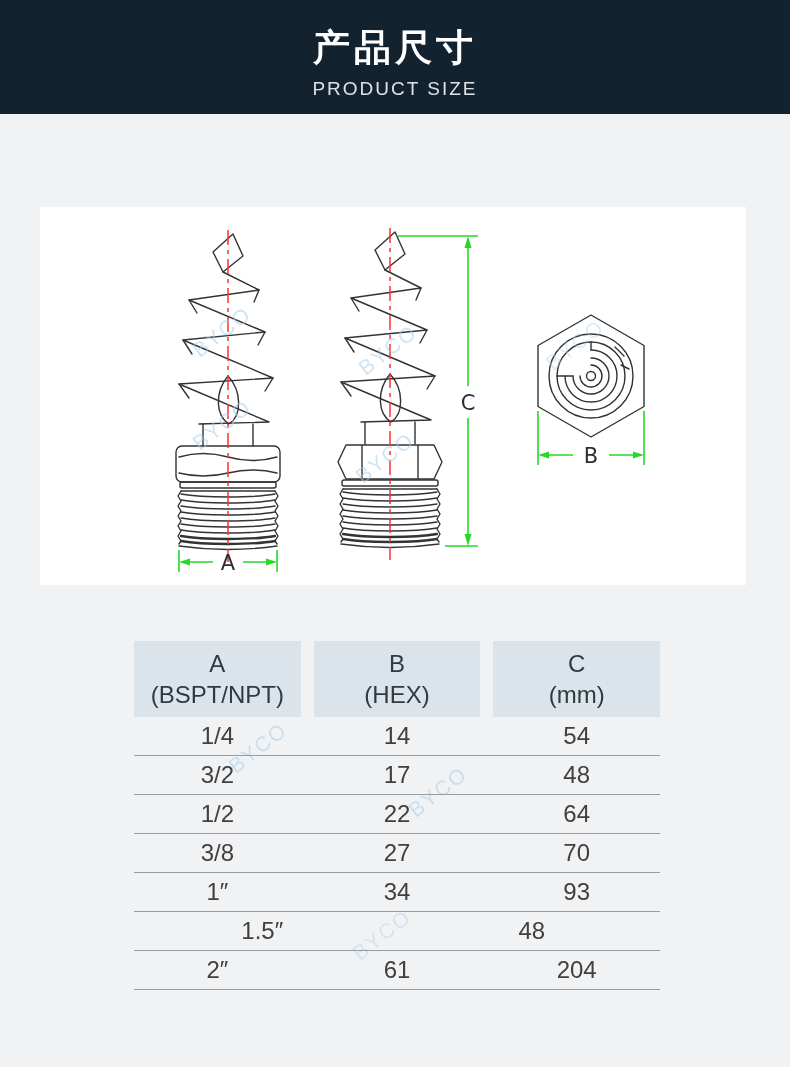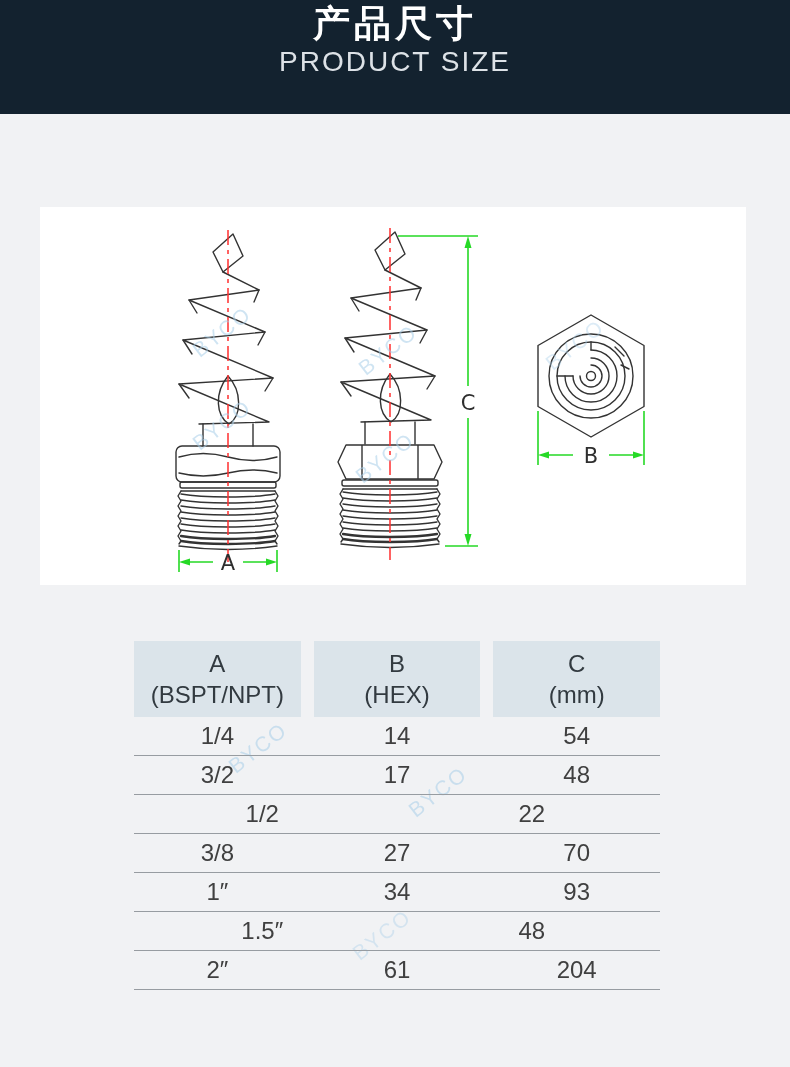--- a/index.html
+++ b/index.html
@@ -10,24 +10,24 @@
     -webkit-font-smoothing:antialiased;
   }
   .page{position:relative;width:790px;height:1067px;background:#f1f2f4;overflow:hidden;}
 
   
   .banner{
     position:absolute;left:0;top:0;width:790px;height:114px;
     background:#13222f;text-align:center;color:#ffffff;
   }
   .banner .cn{
-    padding-top:4px;font-size:37px;font-weight:bold;letter-spacing:4px;line-height:1.1;
+    padding-top:28px;font-size:37px;font-weight:bold;letter-spacing:4px;line-height:1.1;
   }
   .banner .en{
-    margin-top:1px;font-size:28px;font-weight:400;letter-spacing:2px;color:#dde2e7;
+    margin-top:9px;font-size:19px;font-weight:400;letter-spacing:2px;color:#dde2e7;
   }
 
   
   .card{
     position:absolute;left:40px;top:207px;width:706px;height:378px;background:#ffffff;
   }
   .card svg{position:absolute;}
   svg text{font-family:"DejaVu Sans","Liberation Sans",sans-serif;}
 
   
@@ -186,20 +186,21 @@
         <span>54</span>
       </div>
       <div class="tr">
         <span>3/2</span>
         <span>17</span>
         <span>48</span>
       </div>
       <div class="tr">
         <span>1/2</span>
         <span>22</span>
+        <span>64</span>
       </div>
       <div class="tr">
         <span>3/8</span>
         <span>27</span>
         <span>70</span>
       </div>
       <div class="tr">
         <span>1″</span>
         <span>34</span>
         <span>93</span>

